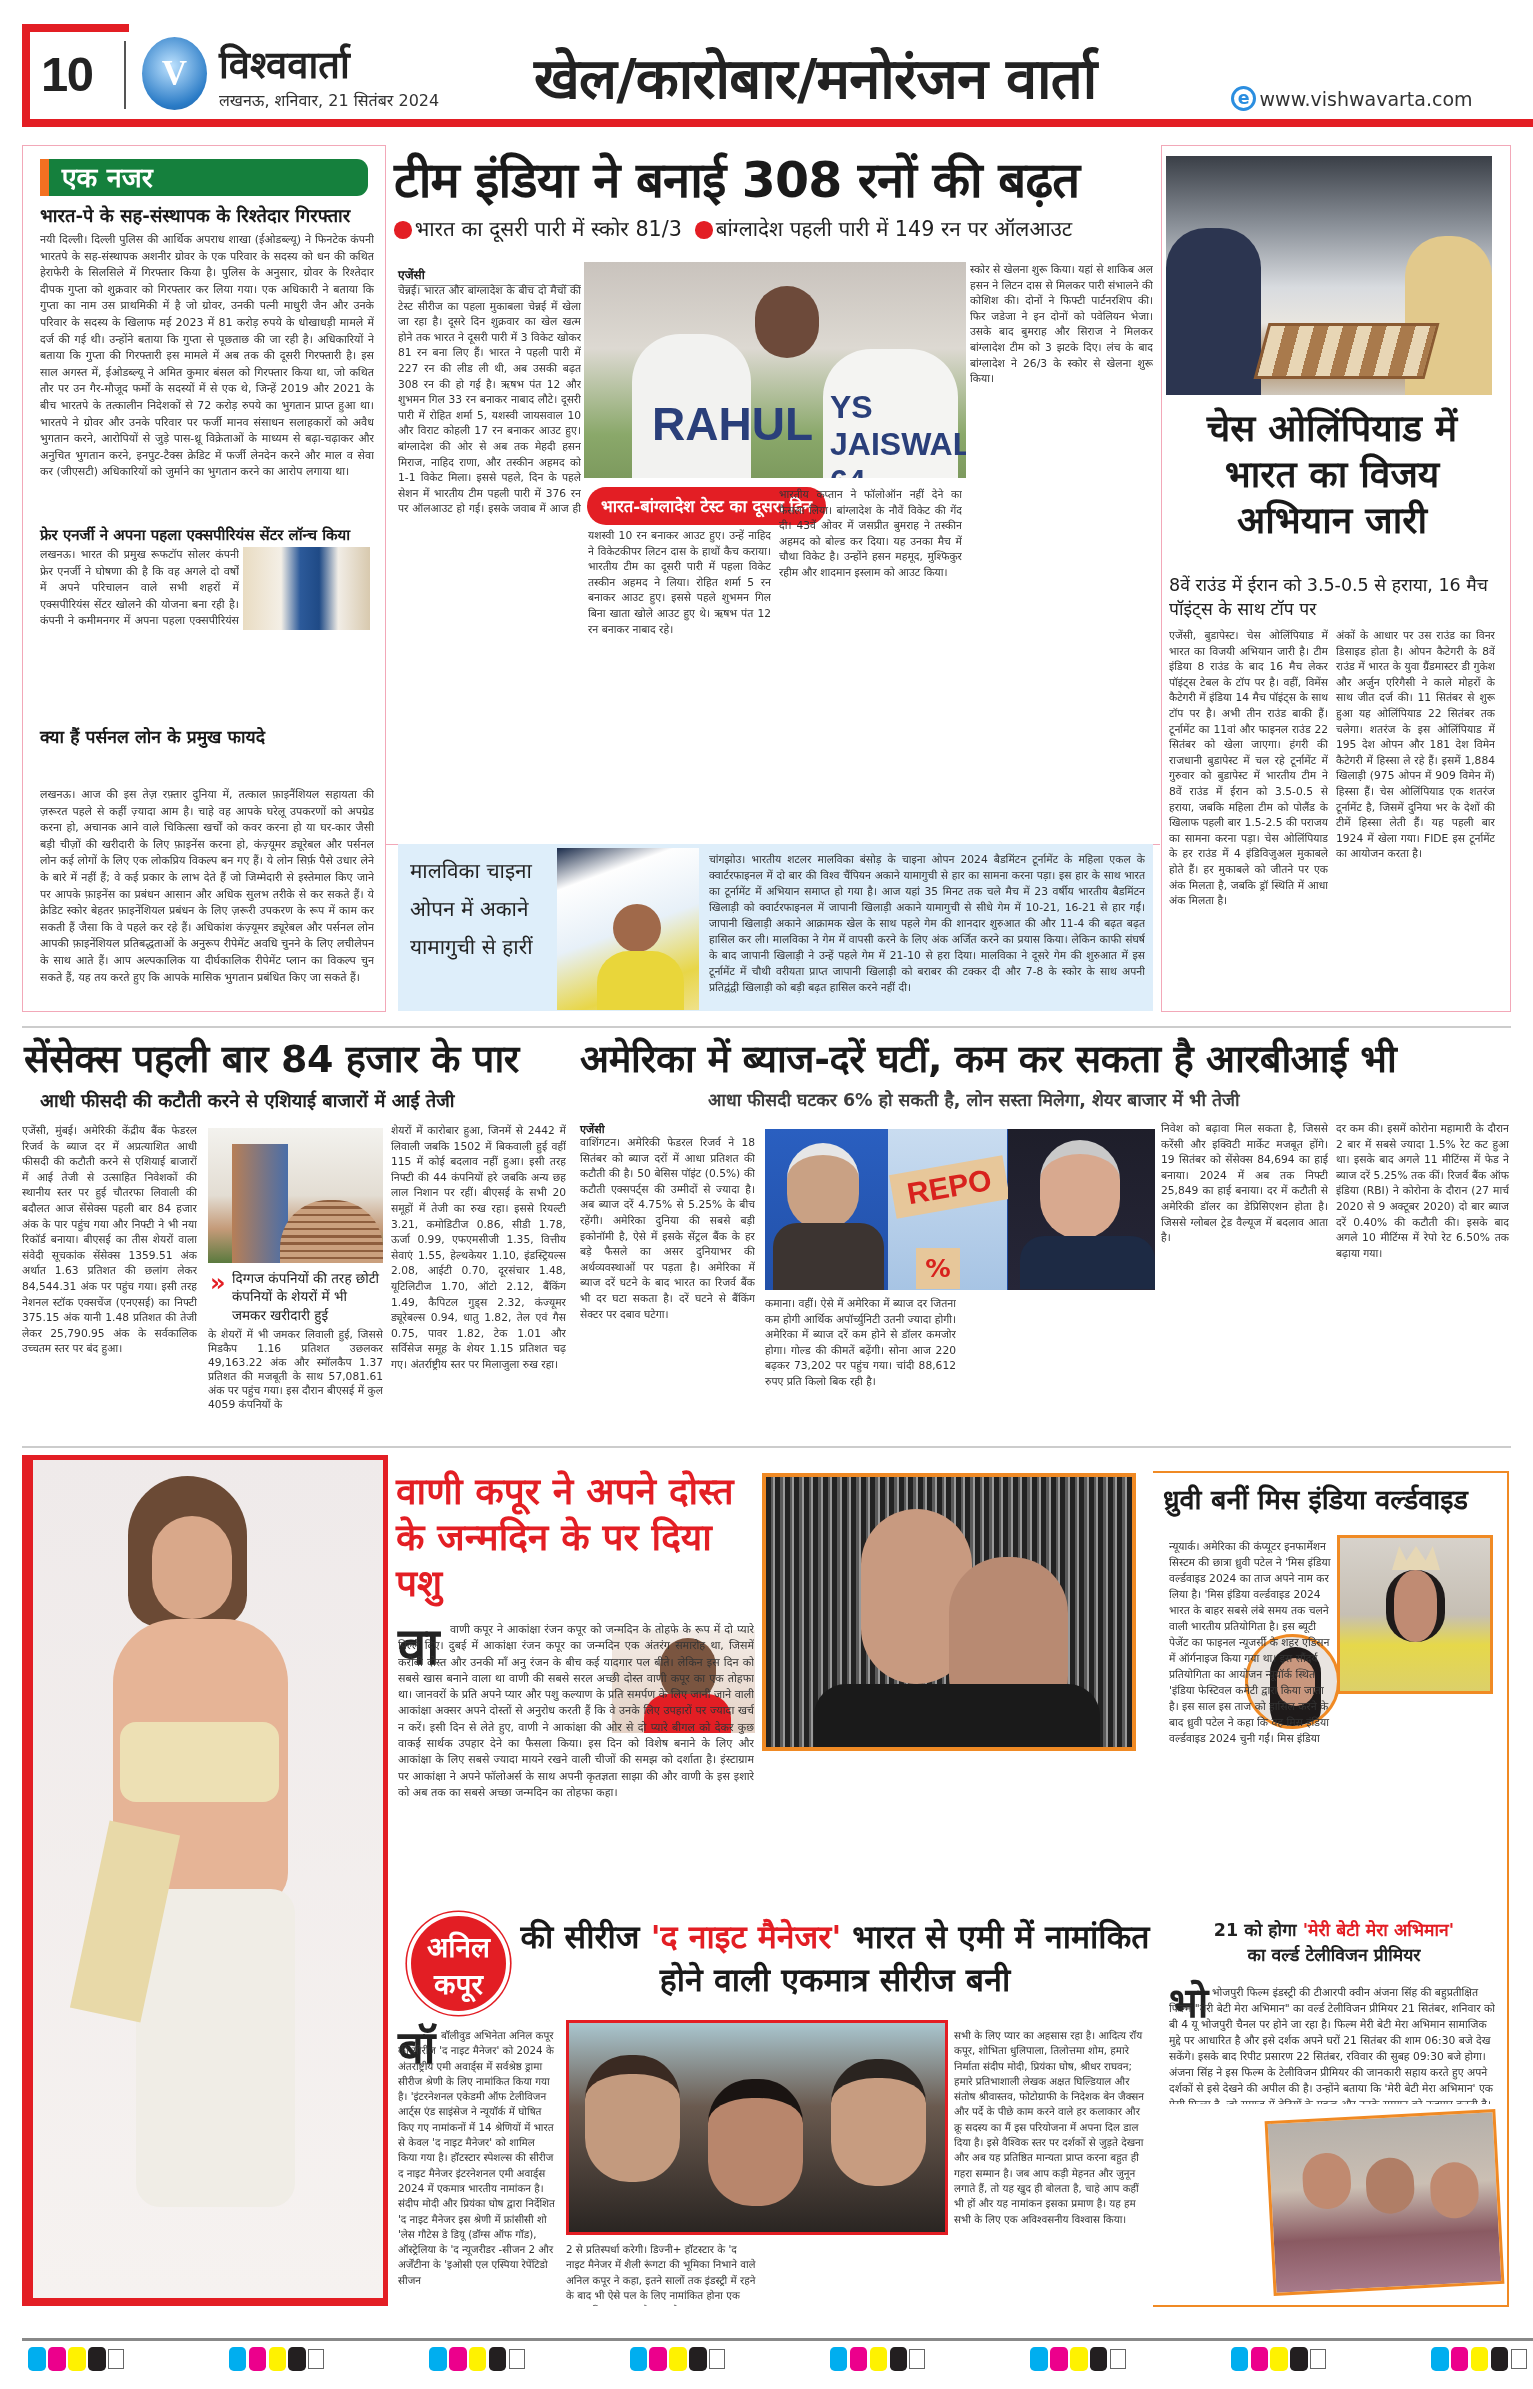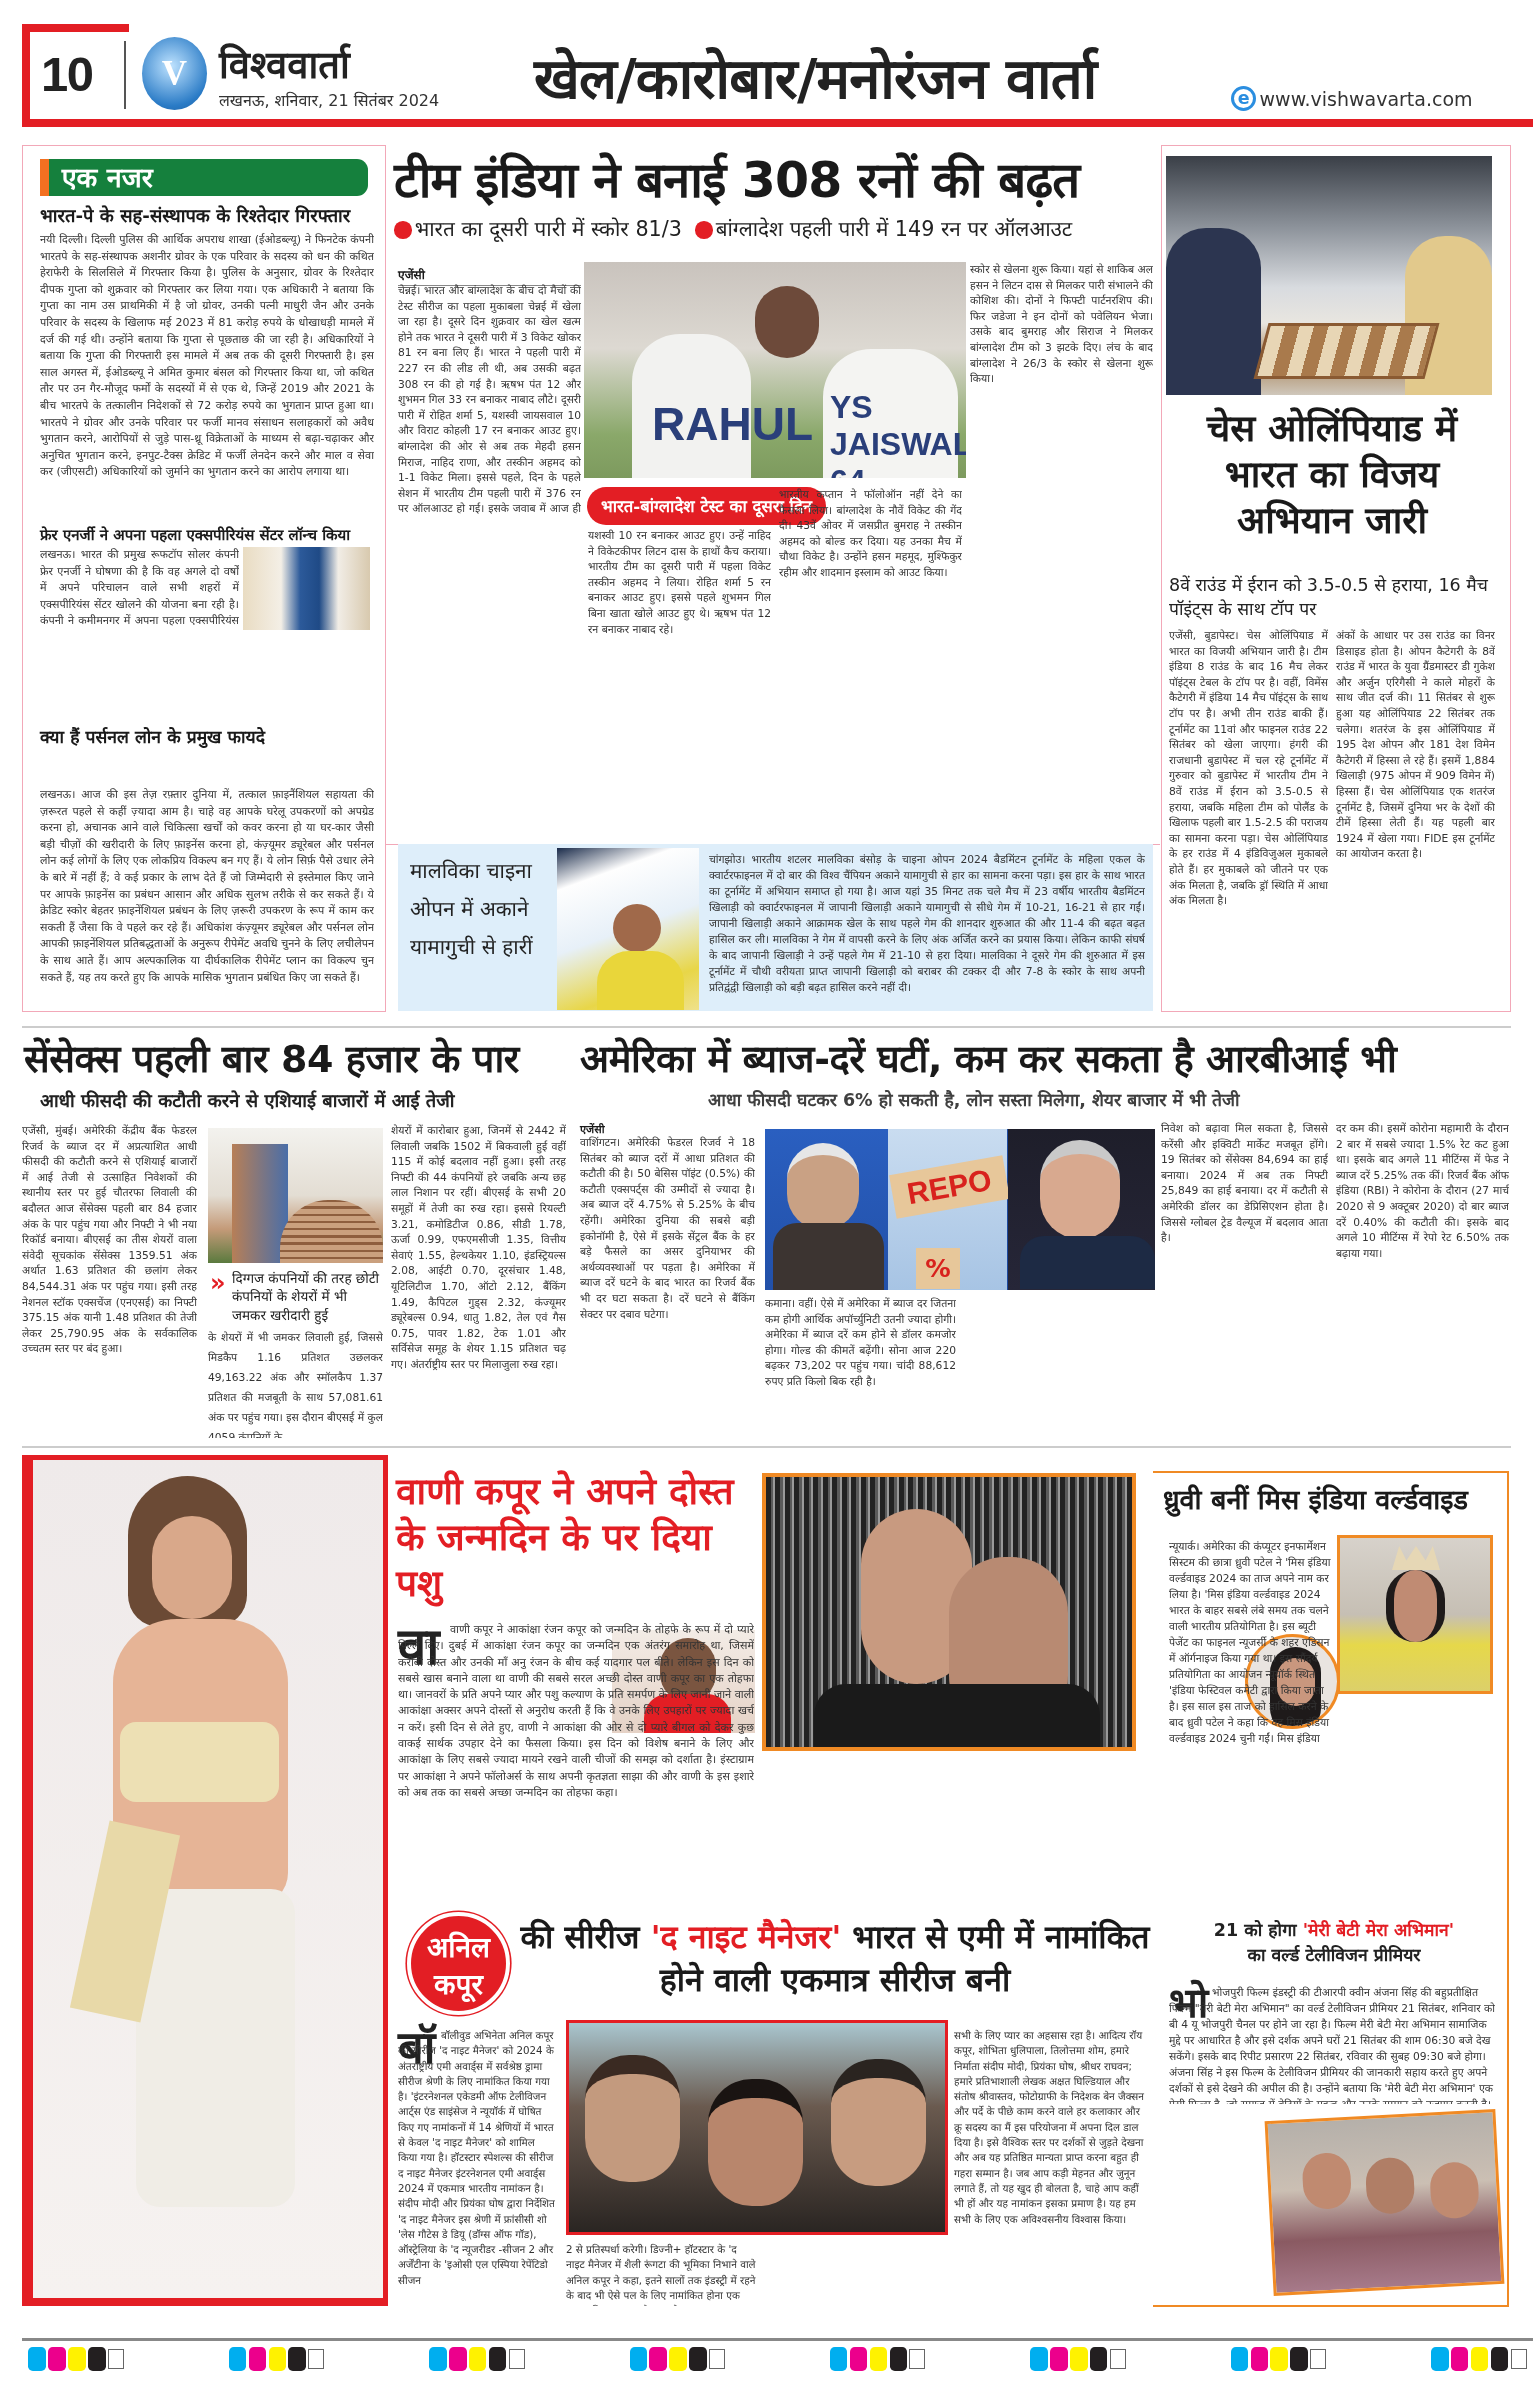--- a/index.html
+++ b/index.html
@@ -105,21 +105,21 @@
 
 <div class="abs h-black" style="left:24px;top:1034px;width:549px;font-size:38px;line-height:51px;letter-spacing:-0.4px">सेंसेक्स पहली बार 84 हजार के पार</div>
 <div class="abs" style="left:40px;top:1088px;width:509px;font-size:18.3px;line-height:25.4px;color:#222;font-weight:bold">आधी फीसदी की कटौती करने से एशियाई बाजारों में आई तेजी</div>
 <div class="abs col-txt" style="left:22px;top:1123px;width:175px;height:315px;overflow:hidden;font-size:10.7px;line-height:15.6px">एजेंसी, मुंबई। अमेरिकी केंद्रीय बैंक फेडरल रिजर्व के ब्याज दर में अप्रत्याशित आधी फीसदी की कटौती करने से एशियाई बाजारों में आई तेजी से उत्साहित निवेशकों की स्थानीय स्तर पर हुई चौतरफा लिवाली की बदौलत आज सेंसेक्स पहली बार 84 हजार अंक के पार पहुंच गया और निफ्टी ने भी नया रिकॉर्ड बनाया। बीएसई का तीस शेयरों वाला संवेदी सूचकांक सेंसेक्स 1359.51 अंक अर्थात 1.63 प्रतिशत की छलांग लेकर 84,544.31 अंक पर पहुंच गया। इसी तरह नेशनल स्टॉक एक्सचेंज (एनएसई) का निफ्टी 375.15 अंक यानी 1.48 प्रतिशत की तेजी लेकर 25,790.95 अंक के सर्वकालिक उच्चतम स्तर पर बंद हुआ।</div>
 <div class="photo" style="left:208px;top:1128px;width:175px;height:135px;background:linear-gradient(180deg,#f3f2ee 0%,#e3ddd3 50%,#c49a78 75%,#5a7a3e 100%)">
   <div style="position:absolute;left:24px;top:16px;width:56px;height:119px;background:linear-gradient(90deg,#b77f57,#4a6ea8);"></div>
   <div style="position:absolute;left:72px;top:72px;width:103px;height:64px;background:repeating-linear-gradient(0deg,#caa07e 0 4.8px,#8e5e3e 4.8px 7.2px);border-radius:48px 48px 0 0"></div>
 </div>
 <div class="abs" style="left:210px;top:1271px;width:19px;font-size:24px;font-weight:bold;color:#e31e24;line-height:24px">»</div>
 <div class="abs" style="left:232px;top:1269px;width:151px;font-size:13.5px;line-height:18.3px;color:#222">दिग्गज कंपनियों की तरह छोटी कंपनियों के शेयरों में भी जमकर खरीदारी हुई</div>
-<div class="abs col-txt" style="left:208px;top:1328px;width:175px;height:110px;overflow:hidden;font-size:10.7px;line-height:20px">के शेयरों में भी जमकर लिवाली हुई, जिससे मिडकैप 1.16 प्रतिशत उछलकर 49,163.22 अंक और स्मॉलकैप 1.37 प्रतिशत की मजबूती के साथ 57,081.61 अंक पर पहुंच गया। इस दौरान बीएसई में कुल 4059 कंपनियों के</div>
+<div class="abs col-txt" style="left:208px;top:1328px;width:175px;height:110px;overflow:hidden;font-size:10.7px;line-height:14px">के शेयरों में भी जमकर लिवाली हुई, जिससे मिडकैप 1.16 प्रतिशत उछलकर 49,163.22 अंक और स्मॉलकैप 1.37 प्रतिशत की मजबूती के साथ 57,081.61 अंक पर पहुंच गया। इस दौरान बीएसई में कुल 4059 कंपनियों के</div>
 <div class="abs col-txt" style="left:391px;top:1123px;width:175px;height:315px;overflow:hidden;font-size:10.7px;line-height:15.6px">शेयरों में कारोबार हुआ, जिनमें से 2442 में लिवाली जबकि 1502 में बिकवाली हुई वहीं 115 में कोई बदलाव नहीं हुआ। इसी तरह निफ्टी की 44 कंपनियों हरे जबकि अन्य छह लाल निशान पर रहीं। बीएसई के सभी 20 समूहों में तेजी का रुख रहा। इससे रियल्टी 3.21, कमोडिटीज 0.86, सीडी 1.78, ऊर्जा 0.99, एफएमसीजी 1.35, वित्तीय सेवाएं 1.55, हेल्थकेयर 1.10, इंडस्ट्रियल्स 2.08, आईटी 0.70, दूरसंचार 1.48, यूटिलिटीज 1.70, ऑटो 2.12, बैंकिंग 1.49, कैपिटल गुड्स 2.32, कंज्यूमर ड्यूरेबल्स 0.94, धातु 1.82, तेल एवं गैस 0.75, पावर 1.82, टेक 1.01 और सर्विसेज समूह के शेयर 1.15 प्रतिशत चढ़ गए। अंतर्राष्ट्रीय स्तर पर मिलाजुला रुख रहा।</div>
 
 <div class="abs h-black" style="left:580px;top:1034px;width:938px;font-size:38px;line-height:51px;letter-spacing:-0.4px">अमेरिका में ब्याज-दरें घटीं, कम कर सकता है आरबीआई भी</div>
 <div class="abs" style="left:708px;top:1088px;width:716px;font-size:17.5px;line-height:25.4px;color:#404040;font-weight:bold">आधा फीसदी घटकर 6% हो सकती है, लोन सस्ता मिलेगा, शेयर बाजार में भी तेजी</div>
 <div class="abs h-black" style="left:580px;top:1121px;width:175px;font-size:11px">एजेंसी</div>
 <div class="abs col-txt" style="left:580px;top:1135px;width:175px;height:302px;overflow:hidden;font-size:10.7px;line-height:15.6px">वाशिंगटन। अमेरिकी फेडरल रिजर्व ने 18 सितंबर को ब्याज दरों में आधा प्रतिशत की कटौती की है। 50 बेसिस पॉइंट (0.5%) की कटौती एक्सपर्ट्स की उम्मीदों से ज्यादा है। अब ब्याज दरें 4.75% से 5.25% के बीच रहेंगी। अमेरिका दुनिया की सबसे बड़ी इकोनॉमी है, ऐसे में इसके सेंट्रल बैंक के हर बड़े फैसले का असर दुनियाभर की अर्थव्यवस्थाओं पर पड़ता है। अमेरिका में ब्याज दरें घटने के बाद भारत का रिजर्व बैंक भी दर घटा सकता है। दरें घटने से बैंकिंग सेक्टर पर दबाव घटेगा।</div>
 <div class="photo" style="left:765px;top:1129px;width:390px;height:161px;background:#1d4aa0">
   <div style="position:absolute;left:0;top:0;width:123px;height:161px;background:linear-gradient(180deg,#2a5fc0,#2250a8)">
     <div style="position:absolute;left:22px;top:14.3px;width:72px;height:87px;background:#c9a184;border-radius:36px;border-top:12.7px solid #e6e6e6"></div>
     <div style="position:absolute;left:8px;top:94px;width:111px;height:67px;background:#3c3431;border-radius:24px 24px 0 0"></div>

